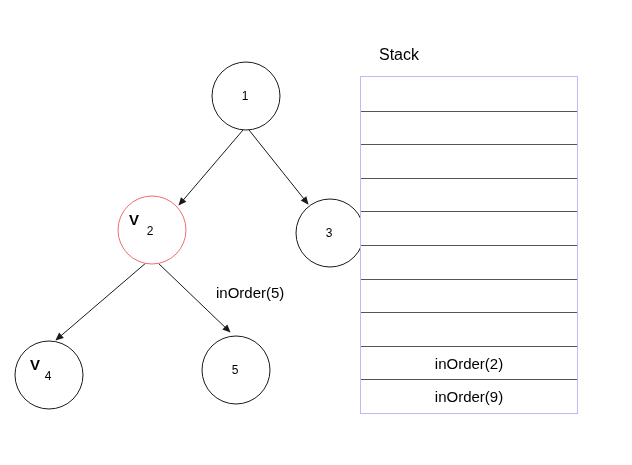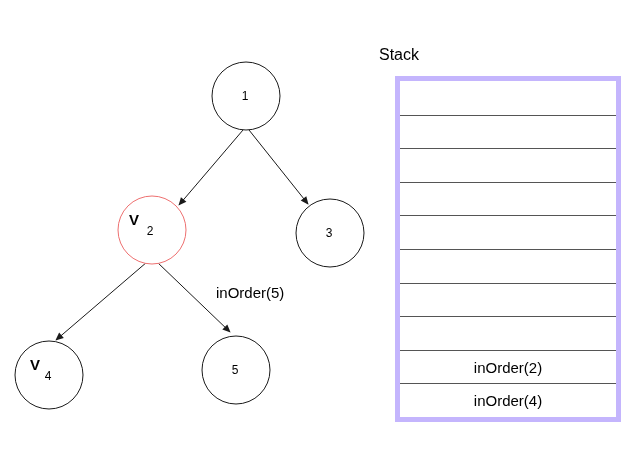--- a/index.html
+++ b/index.html
@@ -57,25 +57,25 @@
   .stack-title {
     position: absolute;
     left: 379px;
     top: 46px;
     width: 218px;
     font-size: 16px;
     color: #000000;
   }
   .stack-table {
     position: absolute;
-    left: 395px;
+    left: 360px;
     top: 76px;
     width: 216px;
     height: 336px;
-    border: 5px solid #c4b5fd;
+    border: 1px solid #c4b5fd;
     display: grid;
     grid-template-rows: repeat(10, 1fr);
     text-align: right;
   }
   .stack-row {
     border-top: 1px solid #555555;
     display: flex;
     align-items: center;
     justify-content: center;
     font-size: 15px;
@@ -128,16 +128,16 @@
   <div class="stack-table">
     <div class="stack-row"></div>
     <div class="stack-row"></div>
     <div class="stack-row"></div>
     <div class="stack-row"></div>
     <div class="stack-row"></div>
     <div class="stack-row"></div>
     <div class="stack-row"></div>
     <div class="stack-row"></div>
     <div class="stack-row">inOrder(2)</div>
-    <div class="stack-row">inOrder(4)</div>
+    <div class="stack-row">inOrder(9)</div>
   </div>
 
 </div>
 
 </body></html>

